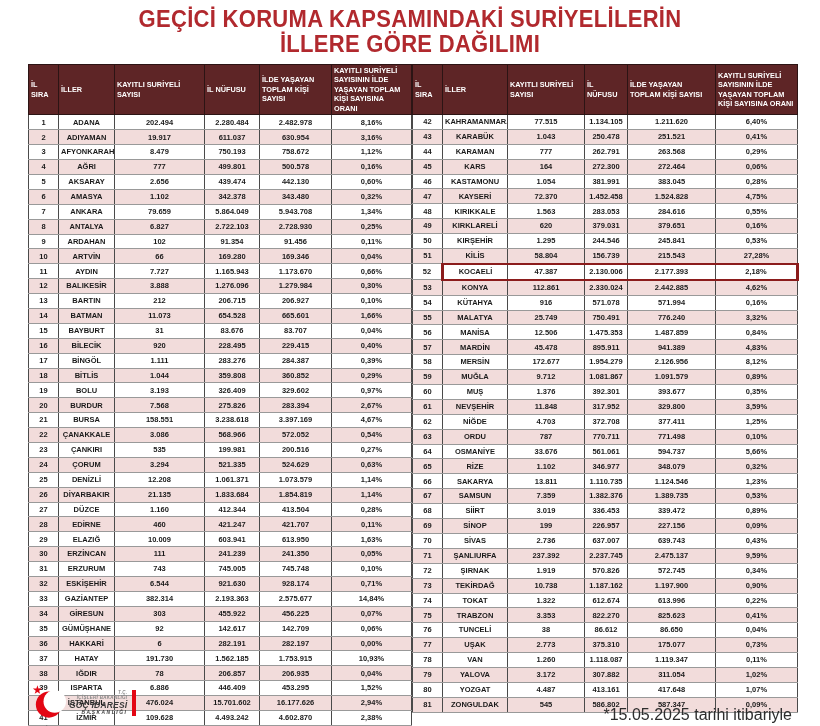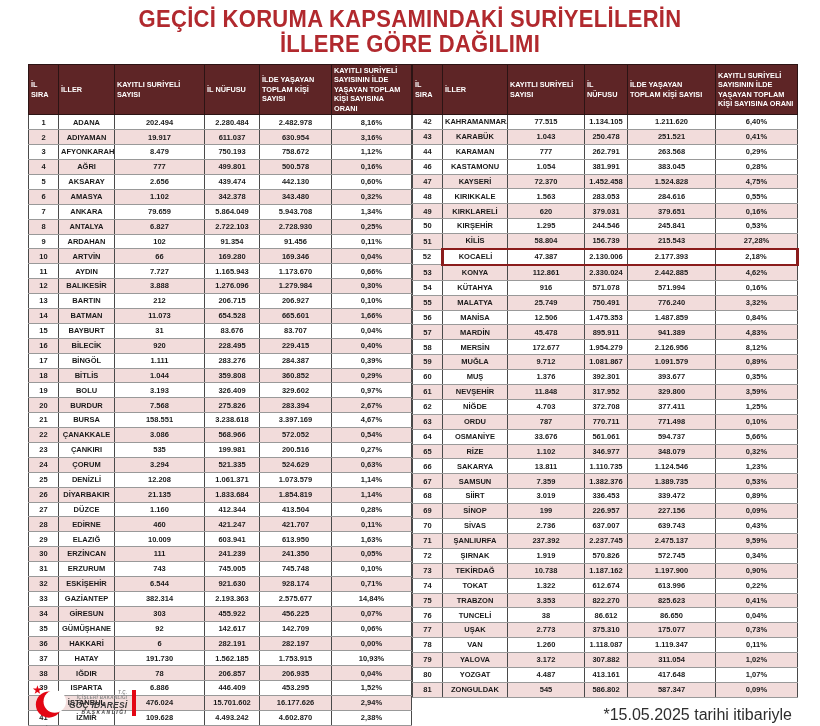--- a/index.html
+++ b/index.html
@@ -435,20 +435,28 @@
             <td>0,41%</td>
           </tr>
           <tr>
             <td>44</td>
             <td>KARAMAN</td>
             <td>777</td>
             <td>262.791</td>
             <td>263.568</td>
             <td>0,29%</td>
           </tr>
+          <tr class="alt">
+            <td>45</td>
+            <td>KARS</td>
+            <td>164</td>
+            <td>272.300</td>
+            <td>272.464</td>
+            <td>0,06%</td>
+          </tr>
           <tr>
             <td>46</td>
             <td>KASTAMONU</td>
             <td>1.054</td>
             <td>381.991</td>
             <td>383.045</td>
             <td>0,28%</td>
           </tr>
           <tr class="alt">
             <td>47</td>

